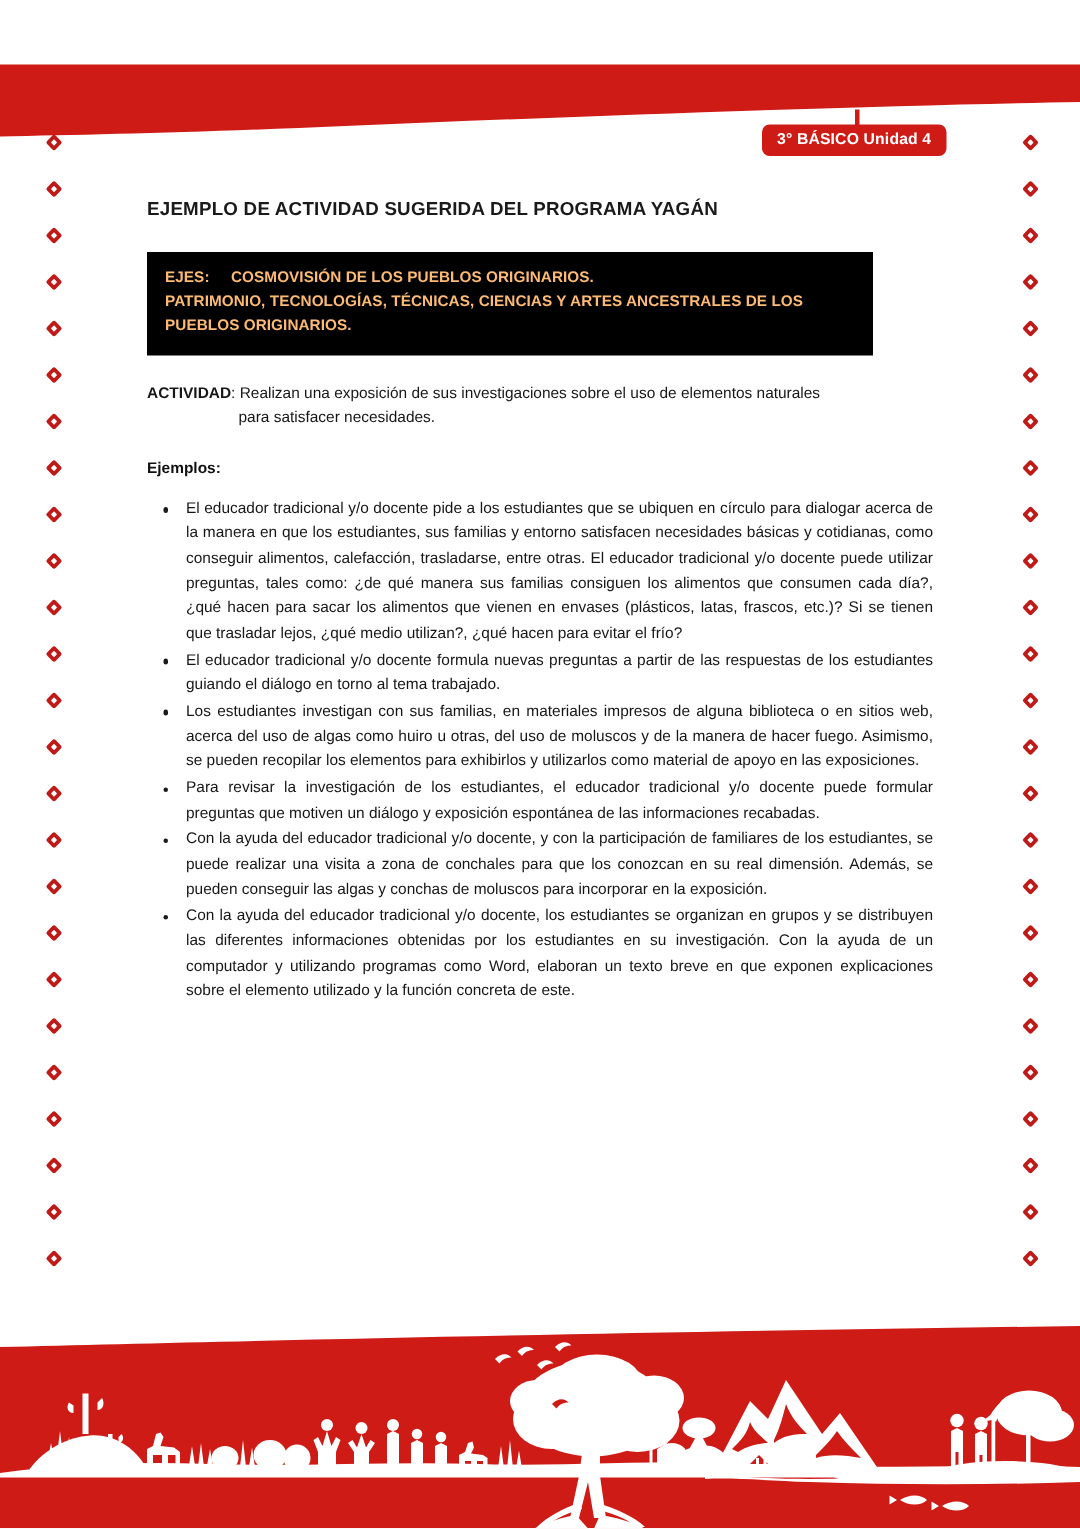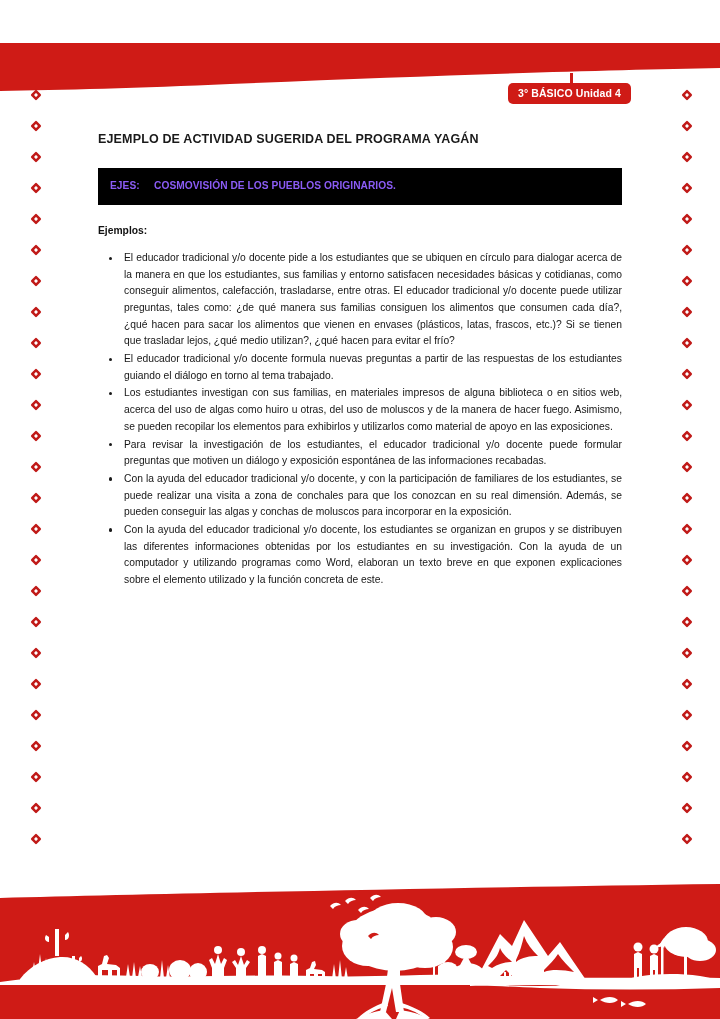--- a/index.html
+++ b/index.html
@@ -106,25 +106,25 @@
   .doc-title {
     font-size: 12.5px;
     font-weight: bold;
     color: #1a1a1a;
     letter-spacing: 0.15px;
     margin: 12px 0 0 0;
   }
 
   .ejes-box {
     background: #000000;
-    color: #8b5cf6;
+    color: #fdba74;
     margin-top: 22px;
     padding: 10px 12px 11px 12px;
     box-sizing: border-box;
-    width: 524px;
+    width: 484px;
   }
   .ejes-line {
     font-size: 10.2px;
     font-weight: bold;
     line-height: 1.58;
     letter-spacing: 0.05px;
   }
   .ejes-label { display: inline-block; min-width: 44px; }
 
   .actividad {
@@ -254,22 +254,27 @@
   </div>
 
   <div class="content">
 
     <div class="doc-title">EJEMPLO DE ACTIVIDAD SUGERIDA DEL PROGRAMA YAGÁN</div>
 
     <div class="ejes-box">
       <div class="ejes-line">
         <span class="ejes-label">EJES:</span><span>COSMOVISIÓN DE LOS PUEBLOS ORIGINARIOS.</span>
       </div>
+      <div class="ejes-line">PATRIMONIO, TECNOLOGÍAS, TÉCNICAS, CIENCIAS Y ARTES ANCESTRALES DE LOS PUEBLOS ORIGINARIOS.</div>
     </div>
 
+    <div class="actividad">
+      <b>ACTIVIDAD</b><span>: Realizan una exposición de sus investigaciones sobre el uso de elementos naturales</span>
+      <span class="actividad-cont">para satisfacer necesidades.</span>
+    </div>
 
     <div class="ejemplos-head">Ejemplos:</div>
 
     <ul class="bullets">
       <li>El educador tradicional y/o docente pide a los estudiantes que se ubiquen en círculo para dialogar acerca de la manera en que los estudiantes, sus familias y entorno satisfacen necesidades básicas y cotidianas, como conseguir alimentos, calefacción, trasladarse, entre otras. El educador tradicional y/o docente puede utilizar preguntas, tales como: ¿de qué manera sus familias consiguen los alimentos que consumen cada día?, ¿qué hacen para sacar los alimentos que vienen en envases (plásticos, latas, frascos, etc.)? Si se tienen que trasladar lejos, ¿qué medio utilizan?, ¿qué hacen para evitar el frío?</li>
       <li>El educador tradicional y/o docente formula nuevas preguntas a partir de las respuestas de los estudiantes guiando el diálogo en torno al tema trabajado.</li>
       <li>Los estudiantes investigan con sus familias, en materiales impresos de alguna biblioteca o en sitios web, acerca del uso de algas como huiro u otras, del uso de moluscos y de la manera de hacer fuego. Asimismo, se pueden recopilar los elementos para exhibirlos y utilizarlos como material de apoyo en las exposiciones.</li>
       <li>Para revisar la investigación de los estudiantes, el educador tradicional y/o docente puede formular preguntas que motiven un diálogo y exposición espontánea de las informaciones recabadas.</li>
       <li>Con la ayuda del educador tradicional y/o docente, y con la participación de familiares de los estudiantes, se puede realizar una visita a zona de conchales para que los conozcan en su real dimensión. Además, se pueden conseguir las algas y conchas de moluscos para incorporar en la exposición.</li>
       <li>Con la ayuda del educador tradicional y/o docente, los estudiantes se organizan en grupos y se distribuyen las diferentes informaciones obtenidas por los estudiantes en su investigación. Con la ayuda de un computador y utilizando programas como Word, elaboran un texto breve en que exponen explicaciones sobre el elemento utilizado y la función concreta de este.</li>

